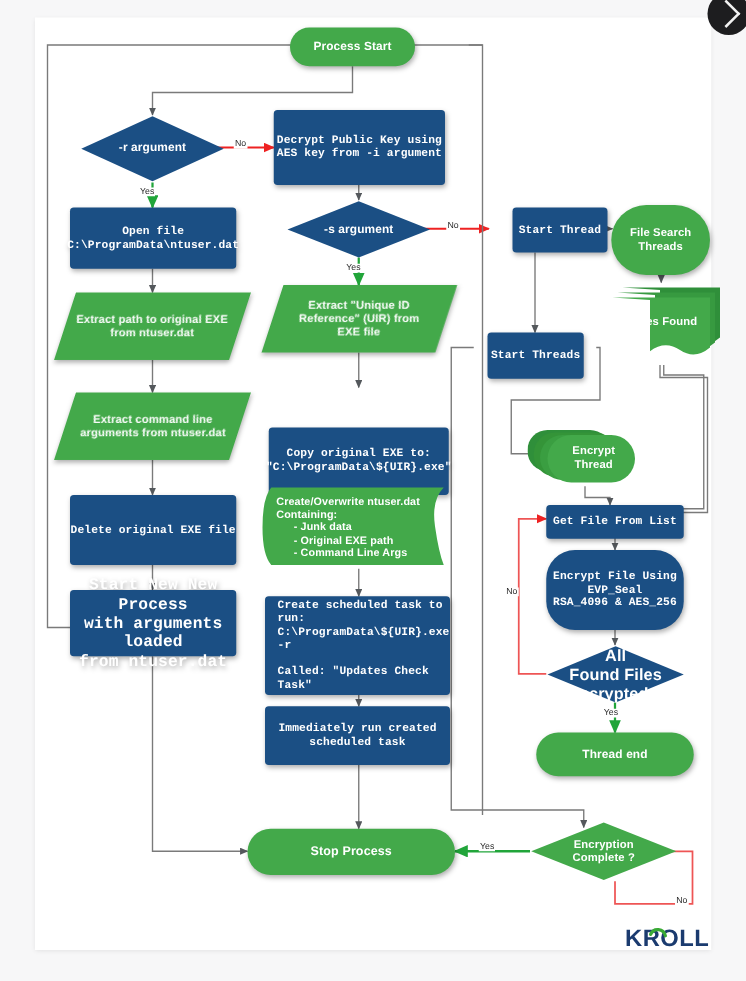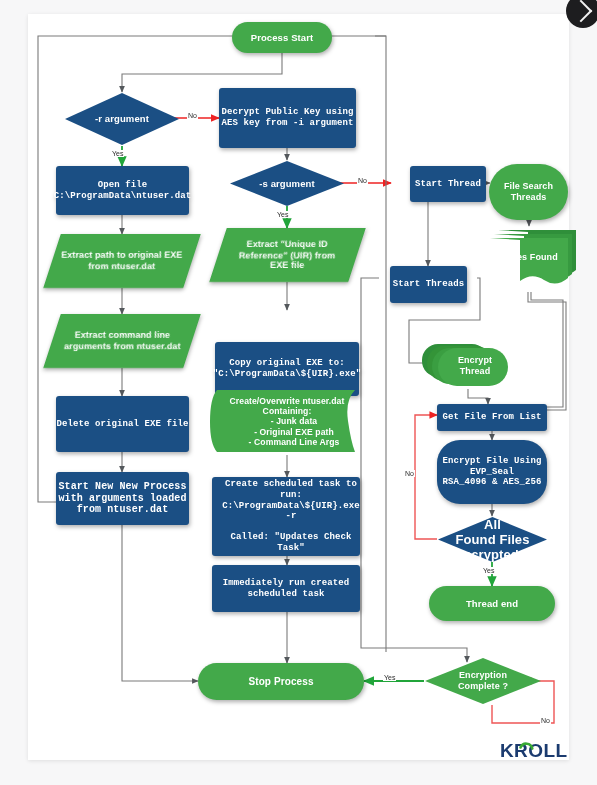--- a/index.html
+++ b/index.html
@@ -22,21 +22,21 @@
   .para > span{display:block;transform:skewX(18deg);}
   .diamond{background:transparent!important;filter:none;}
   .diamond .dshape{position:absolute;left:0;top:0;width:100%;height:100%;}
   .diamond .dlabel{position:relative;z-index:2;width:100%;padding:0 6px;
                    box-sizing:border-box;}
   .doc, .stackdoc{background:transparent!important;filter:none;}
   .doc .dshape,.stackdoc .dshape{position:absolute;left:0;top:0;
         width:100%;height:100%;}
   .doc .dlabel,.stackdoc .dlabel{position:relative;z-index:2;width:100%;
         padding:0 8px;box-sizing:border-box;}
-  .lbl-left{text-align:center;}
+  .lbl-left{text-align:left;}
   .edgelabel{position:absolute;font-size:7px;color:#2b2b2b;font-weight:normal;
              background:#ffffff;padding:0 1px;line-height:1;white-space:nowrap;}
   .logo{position:absolute;left:500px;top:739px;width:72px;height:24px;}
   .corner{position:absolute;right:-6px;top:-8px;width:34px;height:34px;
           border-radius:50%;background:#1d1d1f;}
   .corner:after{content:"";position:absolute;left:7px;top:9px;width:14px;
           height:14px;border-right:2px solid #f2f2f2;
           border-bottom:2px solid #f2f2f2;transform:rotate(-45deg);}
 </style>
 </head>
@@ -238,21 +238,21 @@
       <span style="padding-left:14px;display:inline-block;">- Junk data</span><br>
       <span style="padding-left:14px;display:inline-block;">- Original EXE path</span><br>
       <span style="padding-left:14px;display:inline-block;">- Command Line Args</span>
     </div>
   </div>
 
   <div class="node blue rect" style="left:437px;top:404px;width:110px;height:27px;font-size:9px;">
     <span>Get File From List</span>
   </div>
 
-  <div class="node blue rect" style="left:56px;top:472px;width:133px;height:53px;font-size:10px;">
+  <div class="node blue rect" style="left:56px;top:472px;width:133px;height:53px;font-size:13px;">
     <div>
       <span>Start New New Process</span><br>
       <span>with arguments loaded</span><br>
       <span>from ntuser.dat</span>
     </div>
   </div>
 
   <div class="node blue rect" style="left:212px;top:477px;width:148px;height:79px;font-size:9px;
               justify-content:flex-start;">
     <div class="lbl-left" style="padding-left:10px;">

